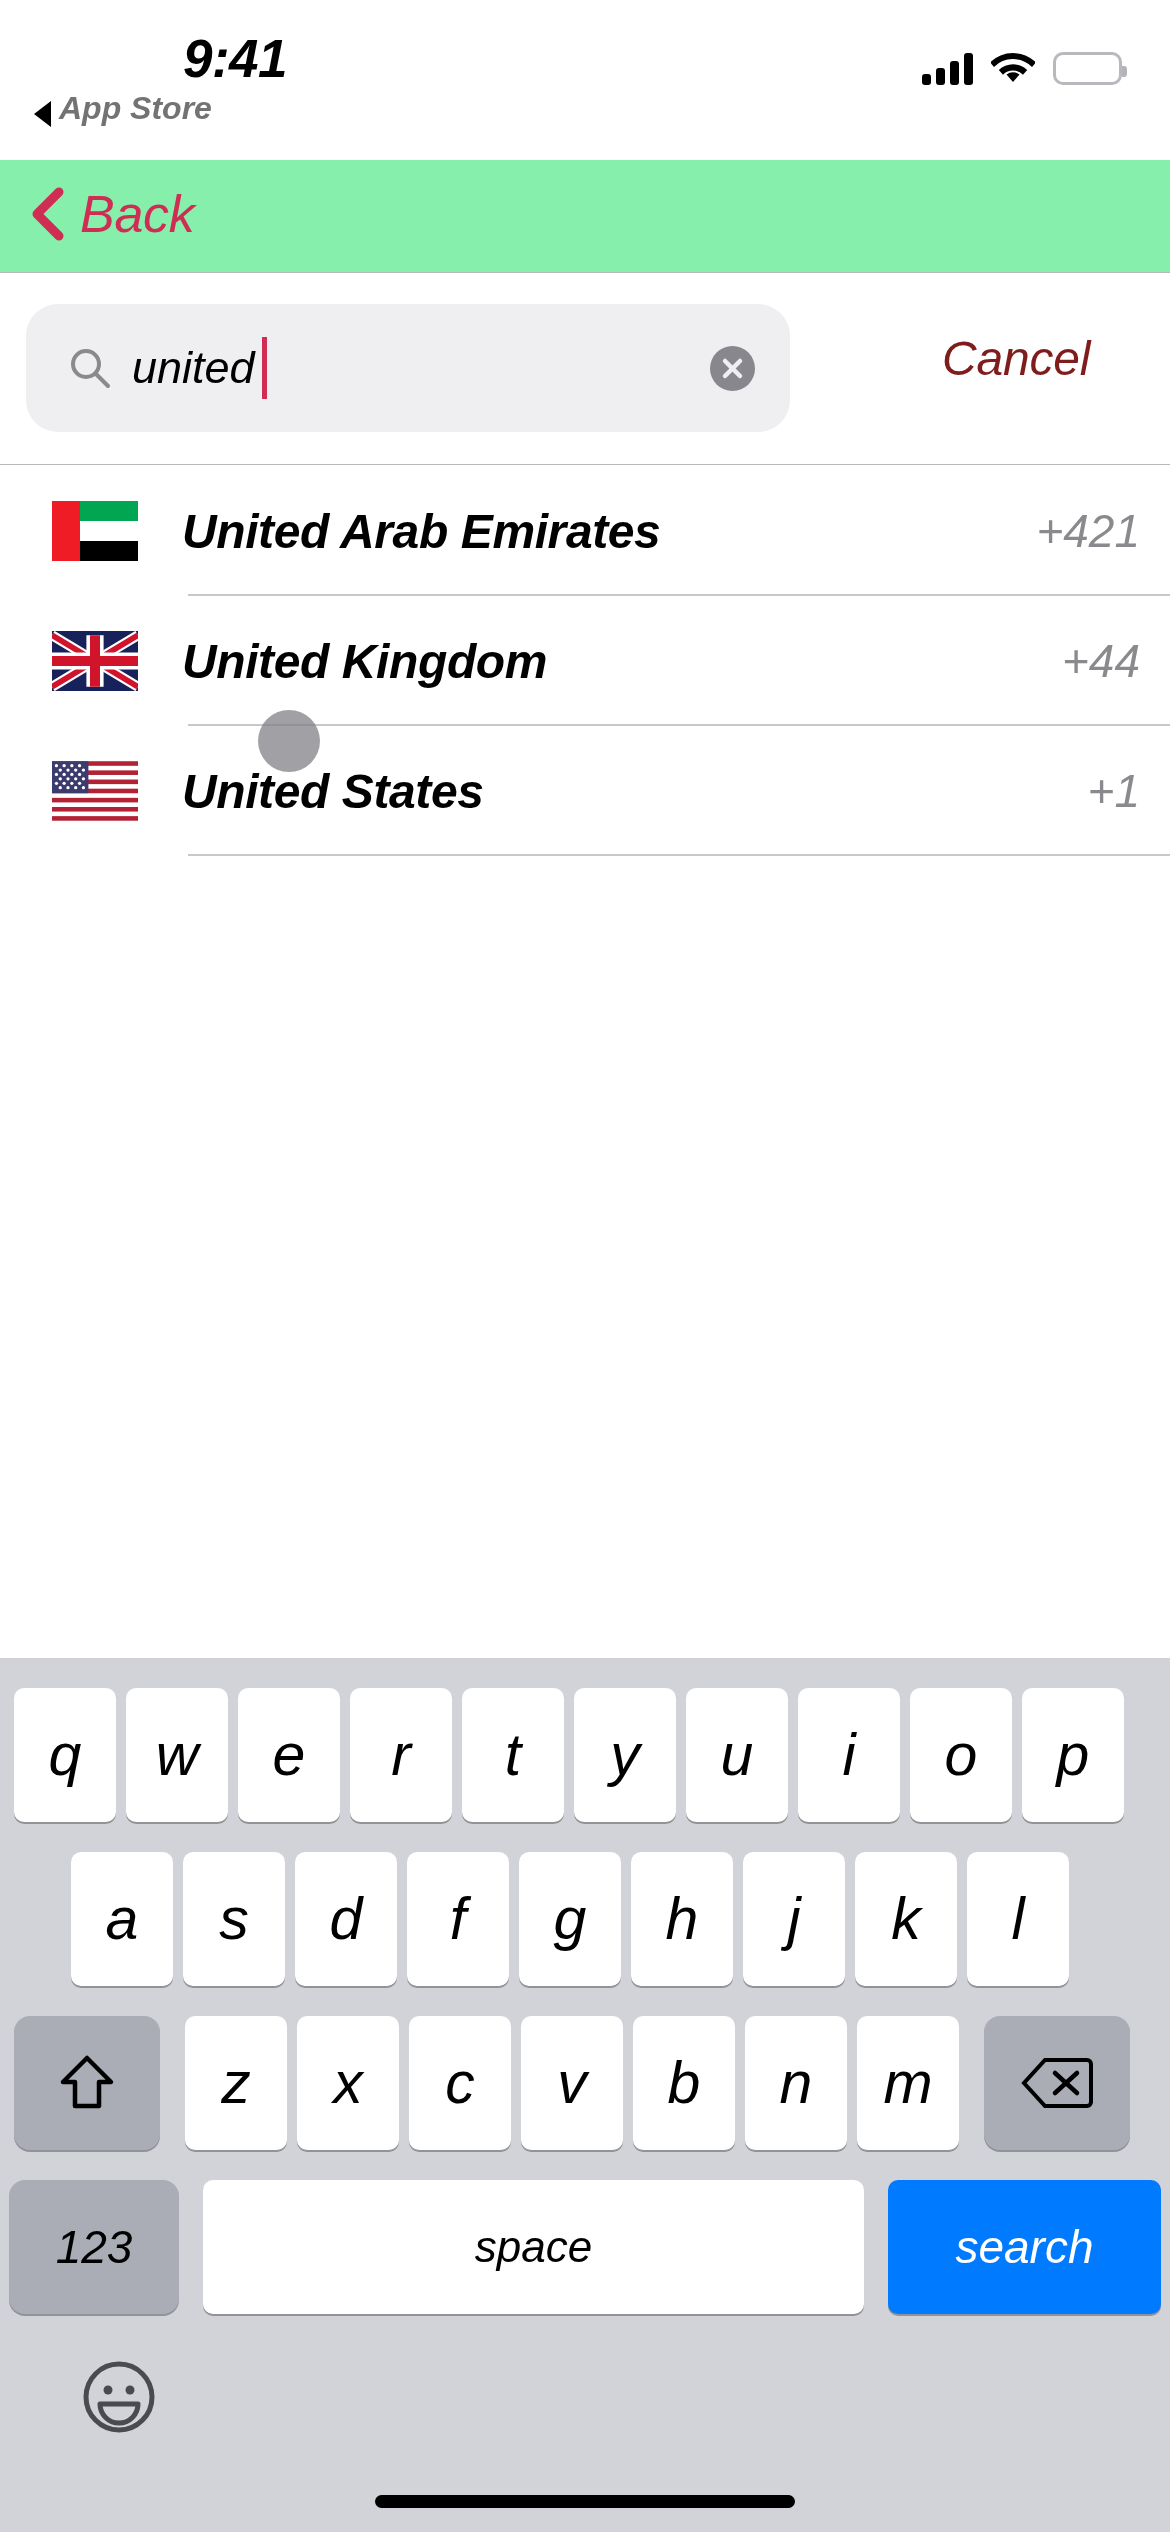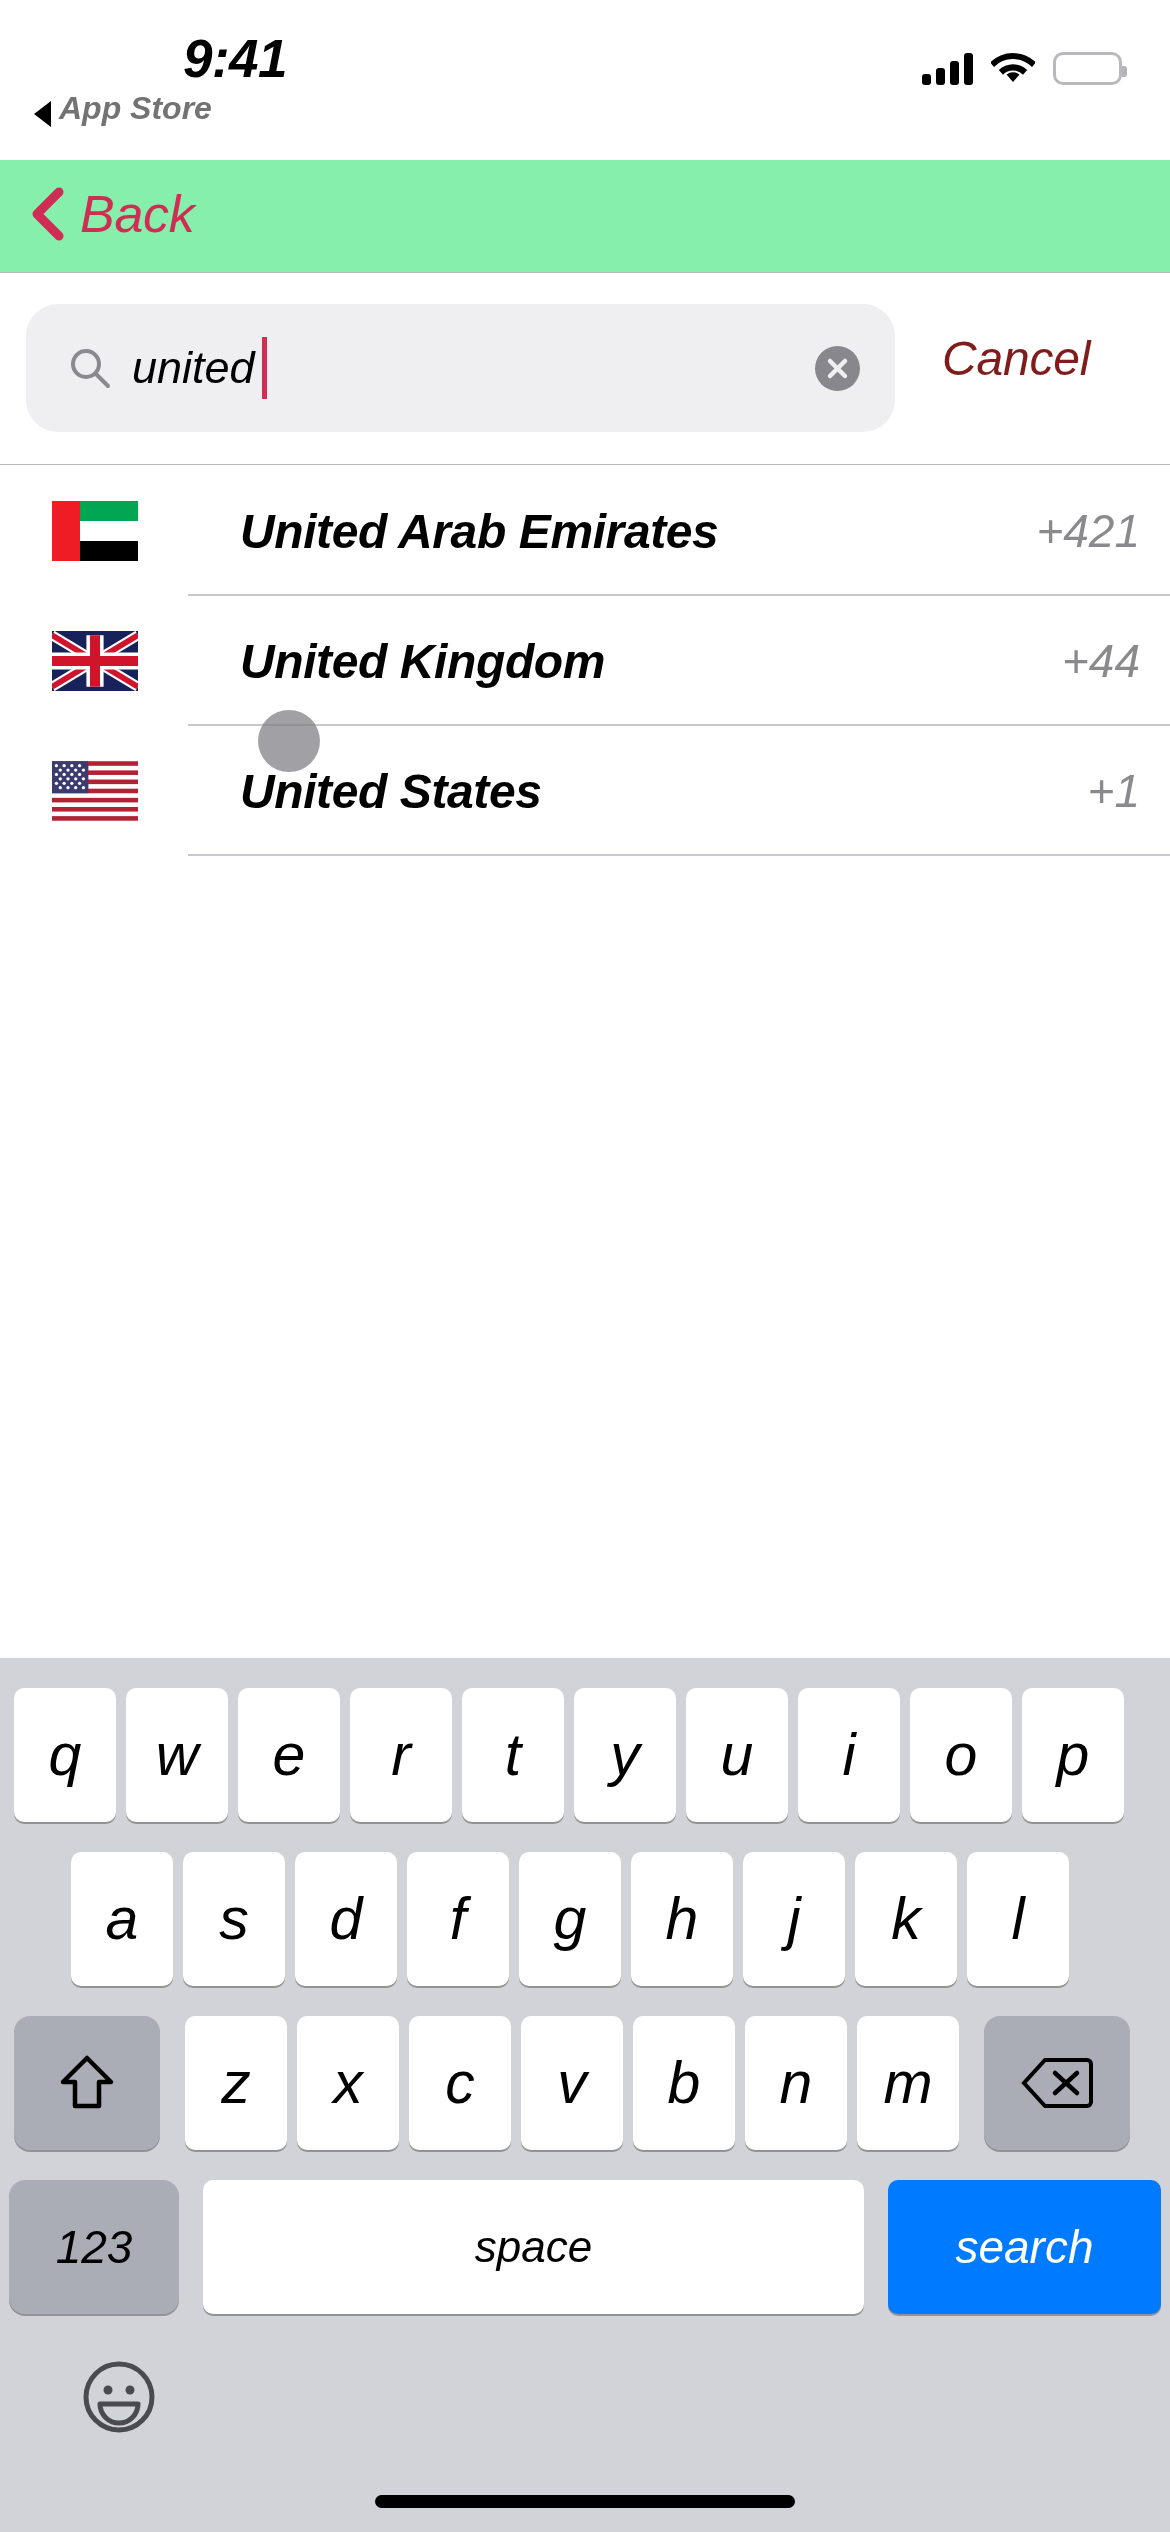--- a/index.html
+++ b/index.html
@@ -65,21 +65,21 @@
   .back-chev { width:34px; height:54px; display:block; }
   .back-label { font-size:52px; color:#CF2D54; letter-spacing:-0.3px; }
 
   
   .searchwrap {
     position:absolute; top:273px; left:0; width:1170px; height:192px;
     background:#fff; border-bottom:1px solid #b8b8ba;
   }
   .searchfield {
     position:absolute; left:26px; top:31px;
-    width:869px; height:128px;
+    width:764px; height:128px;
     background:#EFEEF0; border-radius:32px;
   }
   .s-icon { position:absolute; left:42px; top:42px; width:44px; height:44px; }
   .s-text {
     position:absolute; left:106px; top:41px;
     font-size:45px; color:#000; line-height:46px;
     white-space:nowrap;
   }
   .caret {
     position:absolute; left:236px; top:33px;
@@ -104,21 +104,21 @@
   }
   .row .sep {
     position:absolute; left:188px; right:0; bottom:0;
     height:2px; background:#C8C7CC;
   }
   .flag {
     width:86px; height:60px; flex:0 0 86px;
     position:relative; overflow:hidden;
   }
   .cname {
-    margin-left:102px; font-size:48px; font-weight:700;
+    margin-left:44px; font-size:48px; font-weight:700;
     color:#000; letter-spacing:-0.4px;
   }
   .ccode {
     position:absolute; right:30px; font-size:46px; color:#8A8A8E;
   }
 
   
   .flag-ae .b1,.flag-ae .b2,.flag-ae .b3 {
     position:absolute; left:28px; width:58px; height:20px;
   }

